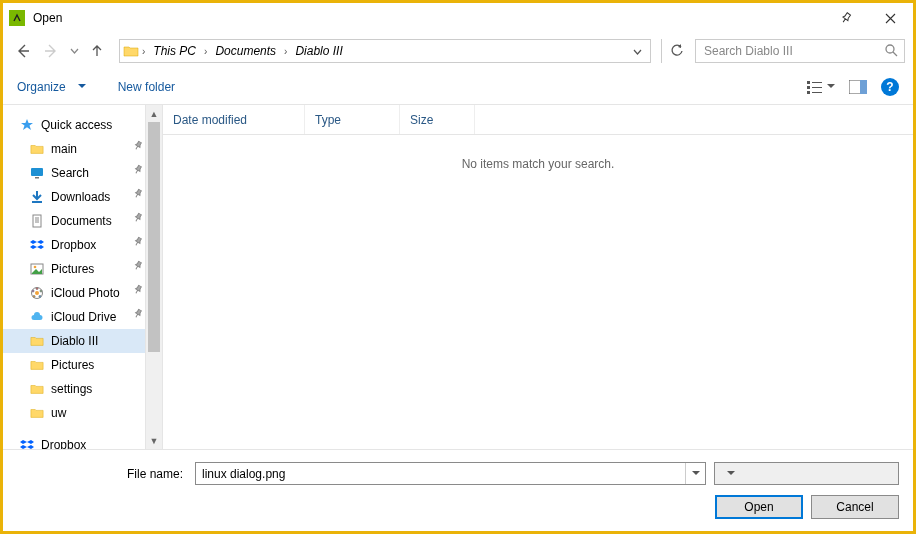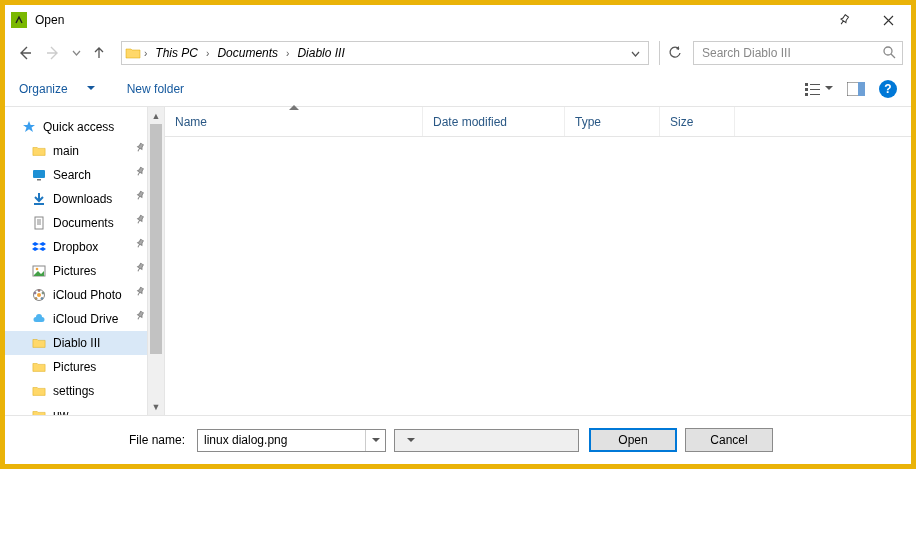--- a/index.html
+++ b/index.html
@@ -5,22 +5,22 @@
   * { box-sizing: border-box; }
   html, body {
     margin: 0; padding: 0;
     width: 916px; height: 534px;
     font-family: "Segoe UI", Arial, sans-serif;
     font-size: 12px;
     background: #fff;
     color: #000;
   }
   .window {
-    width: 916px; height: 469px;
-    border: 5px solid #eab308;
+    width: 916px; height: 534px;
+    border: 3px solid #eab308;
     display: flex; flex-direction: column;
     position: relative;
   }
 
   
   .titlebar {
     height: 30px;
     display: flex; align-items: center;
     padding-left: 6px;
   }
@@ -99,21 +99,21 @@
   
   .toolbar {
     height: 36px;
     display: flex; align-items: center;
     padding: 0 14px;
     border-bottom: 1px solid #e5e5e5;
     gap: 32px;
   }
   .tlink {
     color: #15599e;
-    display: flex; align-items: center; gap: 19px;
+    display: flex; align-items: center; gap: 12px;
   }
   .toolbar .right { margin-left: auto; display: flex; align-items: center; gap: 14px; }
   .viewbtn {
     display: flex; align-items: center; gap: 2px;
     color: #444;
   }
   .help {
     width: 18px; height: 18px; border-radius: 50%;
     background: #0078d7; color: #fff;
     display: flex; align-items: center; justify-content: center;
@@ -197,21 +197,21 @@
   }
   .empty {
     text-align: center; padding: 22px;
     color: #666;
   }
 
   
   .bottom {
     border-top: 1px solid #e5e5e5;
     padding: 12px 14px;
-    display: flex; flex-direction: row; gap: 10px;
+    display: flex; flex-direction: column; gap: 10px;
     background: #fff;
   }
   .row { display: flex; align-items: center; gap: 8px; }
   .row.right { justify-content: flex-end; }
   .fnlabel { width: 170px; text-align: right; padding-right: 4px; }
   .fninput {
     flex: 1;
     height: 23px;
     border: 1px solid #8a8a8a;
     display: flex; align-items: center;
@@ -524,28 +524,25 @@
 
       <div class="tree-scrollbar">
         <div class="sbbtn">▲</div>
         <div class="sbthumb"></div>
         <div class="sbbtn" style="position:absolute;bottom:0;left:0;right:0">▼</div>
       </div>
     </div>
 
     <div class="list">
       <div class="listhdr">
-        <div class="col name">
-          <span>Name</span>
-          <div class="sortasc"></div>
-        </div>
         <div class="col date">Date modified</div>
         <div class="col type">Type</div>
         <div class="col size">Size</div>
       </div>
+      <div class="empty">No items match your search.</div>
     </div>
   </div>
 
   <div class="bottom">
     <div class="row">
       <div class="fnlabel">File name:</div>
       <div class="fninput">
         <input type="text" value="linux dialog.png" style="">
         <div class="dropdown-btn">
           <svg width="8" height="5" viewBox="0 0 8 5">

